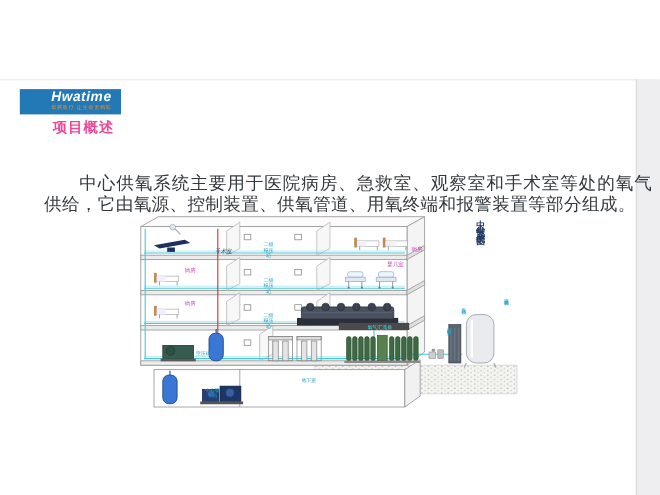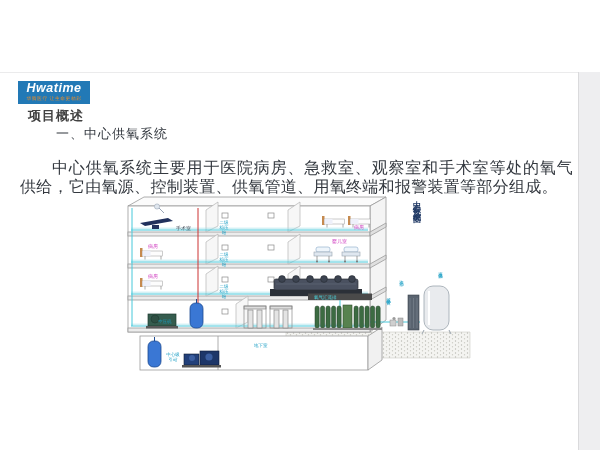--- a/index.html
+++ b/index.html
@@ -1,33 +1,33 @@
 <!DOCTYPE html>
 <html><head>
 <meta charset="utf-8">
 <style>
   html,body{margin:0;padding:0;background:#ffffff;}
   #screen{position:relative;width:600px;height:450px;background:#ffffff;overflow:hidden;
           font-family:"Liberation Sans",sans-serif;}
-  .abs{position:absolute;}
+  .abs{position:absolute;padding-left:20px;}
 
   
   #top-rule{left:0;top:72px;width:578px;height:1px;background:#ebebec;}
   #right-strip{left:578px;top:72px;width:22px;height:378px;background:#eeeef0;border-left:1px solid #dadadc;}
 
   
   #logo{left:18px;top:81px;width:72px;height:23px;background:#2279b6;text-align:center;}
   #logo .brand{display:block;color:#ffffff;font-style:italic;font-weight:bold;
                font-size:12.5px;line-height:14px;letter-spacing:.5px;
                font-family:"Liberation Sans",sans-serif;}
   #logo .tagline{display:block;color:#e78c2a;font-size:5px;line-height:7px;letter-spacing:.6px;
                  white-space:nowrap;transform:scale(.95);transform-origin:center top;}
 
   
-  #heading{left:28px;top:107px;font-size:13px;font-weight:bold;color:#404040;letter-spacing:1px;}
+  #heading{left:28px;top:107px;font-size:13px;font-weight:bold;color:#ec4899;letter-spacing:1px;}
   #subheading{left:56px;top:125px;font-size:13px;color:#33383f;
               font-family:"Liberation Serif",serif;letter-spacing:1px;}
   #paragraph{left:20px;top:142px;width:553px;font-size:16px;line-height:19px;color:#33383f;
              font-family:"Liberation Serif",serif;text-indent:2em;letter-spacing:.3px;text-align:justify;}
 
   
   #diagram{left:118px;top:192px;width:358px;height:188px;}
   #diagram svg{position:absolute;left:0;top:0;}
   .dlabel{position:absolute;pointer-events:none;white-space:nowrap;
           font-family:"Liberation Sans",sans-serif;}
@@ -47,21 +47,20 @@
 
   <div class="abs" id="top-rule"></div>
   <div class="abs" id="right-strip"></div>
 
   <div class="abs" id="logo">
     <span class="brand">Hwatime</span>
     <span class="tagline">华腾医疗  让生命更精彩</span>
   </div>
 
   <div class="abs" id="heading">项目概述</div>
-  <div class="abs" id="subheading">一、中心供氧系统</div>
   <p class="abs" id="paragraph">中心供氧系统主要用于医院病房、急救室、观察室和手术室等处的氧气供给，它由氧源、控制装置、供氧管道、用氧终端和报警装置等部分组成。</p>
 
   <div class="abs" id="diagram">
 
     <svg width="358" height="188" viewBox="0 0 358 188">
       <defs>
         <pattern id="gravel" width="6" height="4" patternUnits="userSpaceOnUse">
           <rect width="6" height="4" fill="#f4f4f1"></rect>
           <circle cx="1.5" cy="1" r="0.7" fill="#b9b9b3"></circle>
           <circle cx="4.5" cy="2.8" r="0.7" fill="#cdcdc5"></circle>

